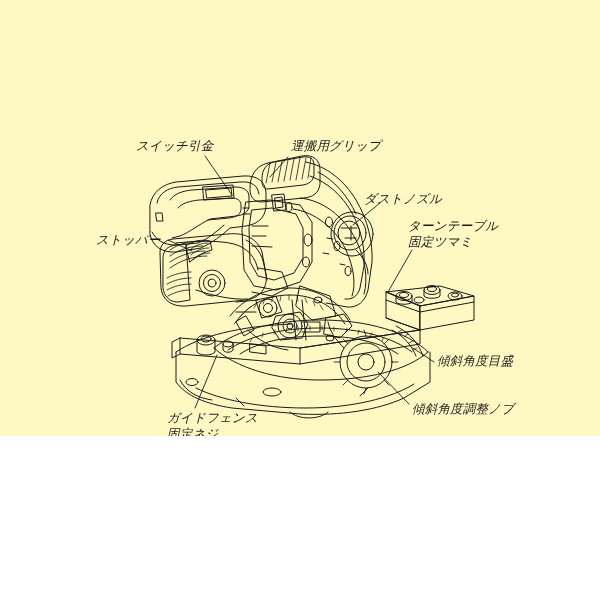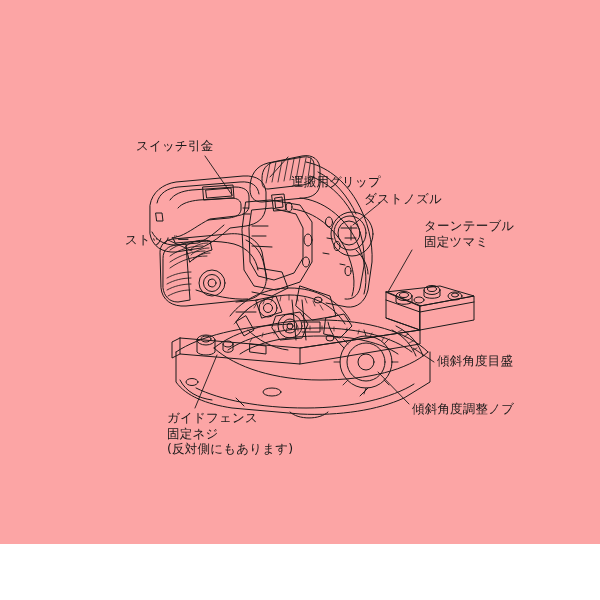--- a/index.html
+++ b/index.html
@@ -3,24 +3,25 @@
 <meta charset="utf-8">
 <style>
   html, body {
     margin: 0;
     padding: 0;
     background: #ffffff;
   }
   #page {
     position: relative;
     width: 600px;
-    height: 544px;
-    background: #fca5a5;
+    height: 436px;
+    background: #fef9c3;
     overflow: hidden;
     font-family: "DejaVu Sans", "Liberation Sans", sans-serif;
+    font-style: italic;
   }
   #diagram-svg {
     position: absolute;
     left: 0;
     top: 0;
     width: 600px;
     height: 600px;
   }
   .callout {
     position: absolute;
@@ -28,24 +29,24 @@
     font-size: 12.5px;
     line-height: 15.5px;
     letter-spacing: 0.2px;
     white-space: pre;
     font-family: "DejaVu Sans", "Liberation Sans", sans-serif;
   }
   .callout.multi { white-space: pre-line; }
 
   
   #cl-switch-trigger   { left: 136px; top: 138px; }
-  #cl-carry-grip       { left: 291px; top: 138px; margin-top: 36px; }
+  #cl-carry-grip       { left: 291px; top: 138px; }
   #cl-dust-nozzle      { left: 364px; top: 191px; }
-  #cl-turntable-knob   { left: 408px; top: 218px; margin-left: 16px; }
-  #cl-stopper          { left: 125px; top: 232px; }
+  #cl-turntable-knob   { left: 408px; top: 218px; }
+  #cl-stopper          { left: 96px; top: 232px; }
   #cl-bevel-scale      { left: 437px; top: 353px; }
   #cl-bevel-knob       { left: 412px; top: 401px; }
   #cl-guide-fence      { left: 167px; top: 410px; }
 </style>
 </head>
 <body>
 
 <div id="page">
 
   <svg id="diagram-svg" viewBox="0 0 600 600">

